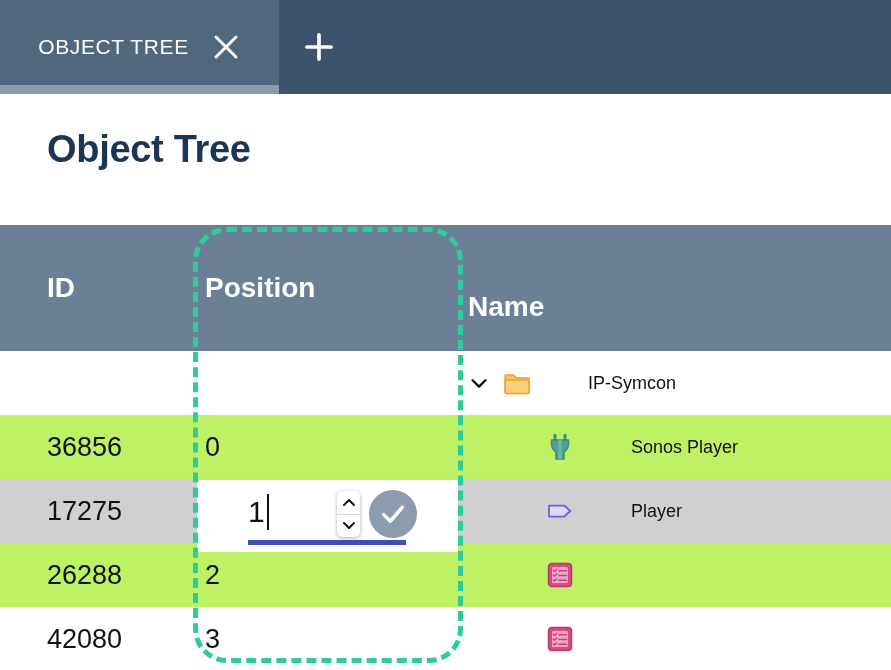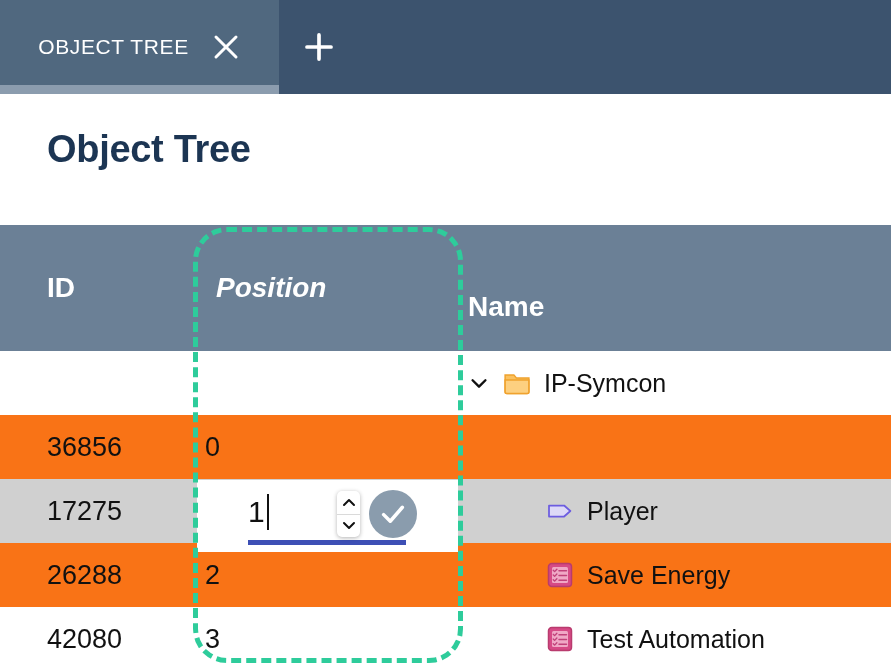--- a/index.html
+++ b/index.html
@@ -91,53 +91,53 @@
     align-items: center;
   }
   .th {
     color: #ffffff;
     font-size: 28px;
     font-weight: bold;
     position: absolute;
     white-space: nowrap;
   }
   .th.c-id { left: 47px; }
-  .th.c-pos { left: 216px; font-style: italic; }
+  .th.c-pos { left: 205px; }
   .th.c-name { left: 468px; margin-top: 37px; }
 
   .row {
     position: relative;
     width: 891px;
     height: 64px;
     display: flex;
     align-items: center;
   }
   .row.bg-white { background: #ffffff; }
-  .row.bg-alt   { background: #f97316; }
+  .row.bg-alt   { background: #bef264; }
   .row.bg-sel   { background: #d0d0d0; }
 
   .cell {
     position: absolute;
     font-size: 27px;
     color: #111111;
     white-space: nowrap;
   }
   .cell.c-id { left: 47px; }
   .cell.c-pos { left: 205px; }
   .cell.c-name {
     left: 468px;
     display: flex;
     align-items: center;
     gap: 12px;
   }
   .cell.c-name.indent { left: 545px; }
 
   .chev-icon { width: 22px; height: 22px; display: block; flex: none; }
   .type-icon { width: 30px; height: 30px; display: block; flex: none; }
-  .name-text { font-size: 25px; color: #111111; }
+  .name-text { font-size: 18px; color: #111111; margin-left: 44px; }
 
   
   #edit-cell {
     position: absolute;
     left: 197px;
     top: 255px;          
     width: 261px;
     height: 72px;
     background: #ffffff;
     display: flex;
@@ -276,20 +276,30 @@
           <path d="M2.5 9.6h19V19a1.4 1.4 0 0 1-1.4 1.4H3.9A1.4 1.4 0 0 1 2.5 19z" fill="#fdd080" stroke="#f0a22e" stroke-width="1.2"></path>
         </svg>
       </span>
       <span class="name-text">IP-Symcon</span>
     </span>
   </div>
 
   <div class="row bg-alt">
     <span class="cell c-id">36856</span>
     <span class="cell c-pos">0</span>
+    <span class="cell c-name indent">
+      <span>
+        <svg class="type-icon" viewBox="0 0 24 24">
+          <path d="M8 2.5v4M16 2.5v4" stroke="#3f8c7c" stroke-width="2.4" stroke-linecap="round"></path>
+          <path d="M5.2 6.4h13.6v3.1c0 3.1-1.9 5.3-3.6 6.6v5.4H8.8v-5.4C7.1 14.8 5.2 12.6 5.2 9.5z" fill="#4fa392" stroke="#3f8c7c" stroke-width="1.2" stroke-linejoin="round"></path>
+          <path d="M12 6.4v15.1" stroke="#6cbcab" stroke-width="2.2"></path>
+        </svg>
+      </span>
+      <span class="name-text">Sonos Player</span>
+    </span>
   </div>
 
   <div class="row bg-sel">
     <span class="cell c-id">17275</span>
     <span class="cell c-name indent">
       <span>
         <svg class="type-icon" viewBox="0 0 24 24">
           <path d="M3.2 7.6h12.1l5 4.4-5 4.4H3.2z" fill="#ddd9f7" stroke="#6c5ce0" stroke-width="1.4" stroke-linejoin="round"></path>
         </svg>
       </span>
@@ -302,37 +312,35 @@
     <span class="cell c-pos">2</span>
     <span class="cell c-name indent">
       <span>
         <svg class="type-icon" viewBox="0 0 24 24">
           <rect x="2.8" y="2.8" width="18.4" height="18.4" rx="2.6" fill="#d64a86" stroke="#b93b6e" stroke-width="1.2"></rect>
           <rect x="5.6" y="5.6" width="12.8" height="12.8" rx="1.2" fill="#f0a8c6"></rect>
           <path d="M6.6 8.2l1.1 1.1 1.8-1.9M6.6 12l1.1 1.1 1.8-1.9M6.6 15.8l1.1 1.1 1.8-1.9" stroke="#c0417a" stroke-width="1.1" fill="none" stroke-linecap="round" stroke-linejoin="round"></path>
           <path d="M11.2 8.6h6M11.2 12.4h6M11.2 16.2h6" stroke="#c0417a" stroke-width="1.2" stroke-linecap="round"></path>
         </svg>
       </span>
-      <span class="name-text">Save Energy</span>
     </span>
   </div>
 
   <div class="row bg-white">
     <span class="cell c-id">42080</span>
     <span class="cell c-pos">3</span>
     <span class="cell c-name indent">
       <span>
         <svg class="type-icon" viewBox="0 0 24 24">
           <rect x="2.8" y="2.8" width="18.4" height="18.4" rx="2.6" fill="#d64a86" stroke="#b93b6e" stroke-width="1.2"></rect>
           <rect x="5.6" y="5.6" width="12.8" height="12.8" rx="1.2" fill="#f0a8c6"></rect>
           <path d="M6.6 8.2l1.1 1.1 1.8-1.9M6.6 12l1.1 1.1 1.8-1.9M6.6 15.8l1.1 1.1 1.8-1.9" stroke="#c0417a" stroke-width="1.1" fill="none" stroke-linecap="round" stroke-linejoin="round"></path>
           <path d="M11.2 8.6h6M11.2 12.4h6M11.2 16.2h6" stroke="#c0417a" stroke-width="1.2" stroke-linecap="round"></path>
         </svg>
       </span>
-      <span class="name-text">Test Automation</span>
     </span>
   </div>
 
   <div id="edit-cell">
     <div id="edit-inner">
 
       <div id="pos-input">
         <span>1</span>
         <span id="caret"></span>
       </div>

